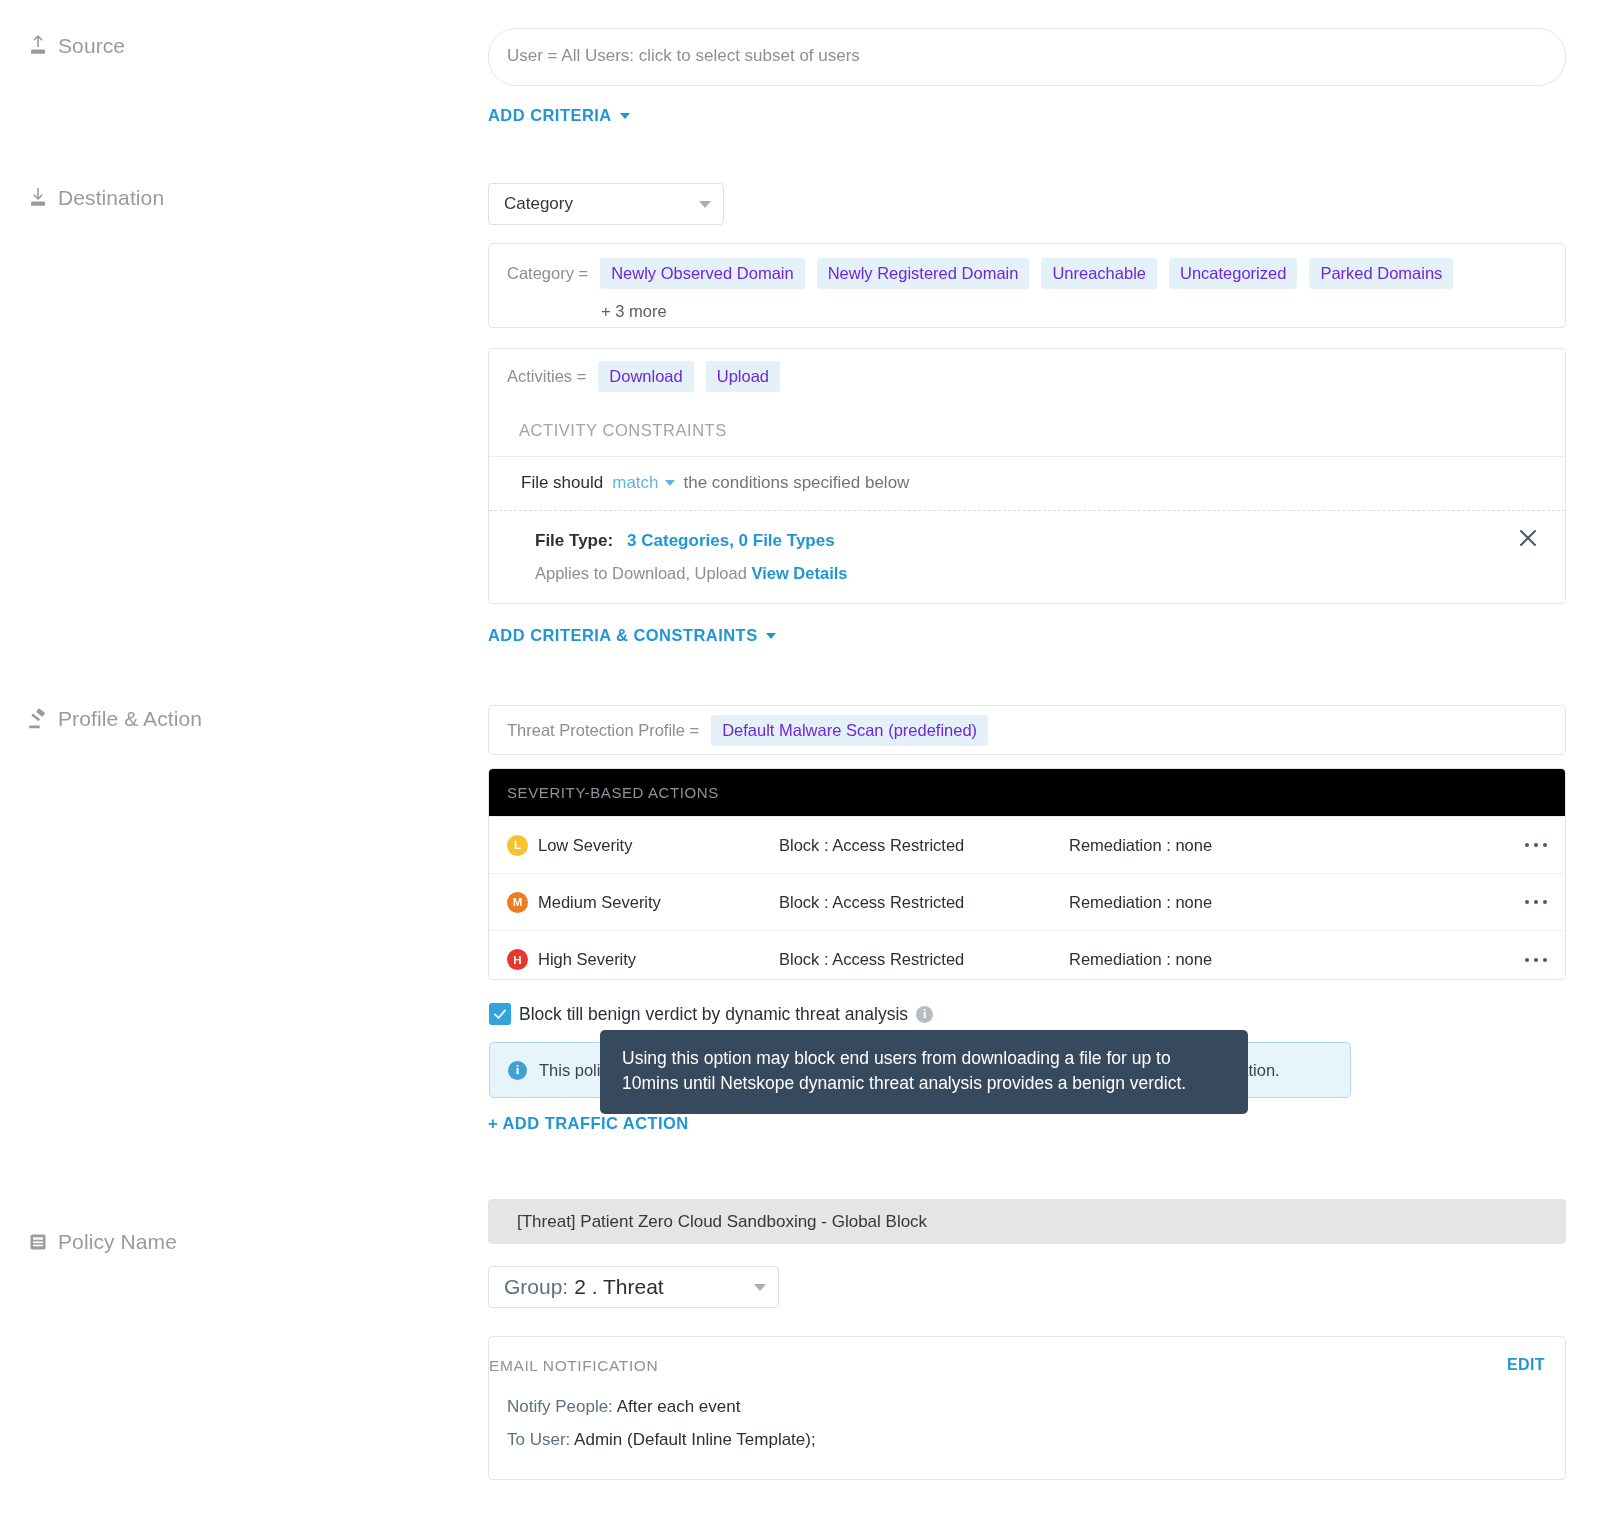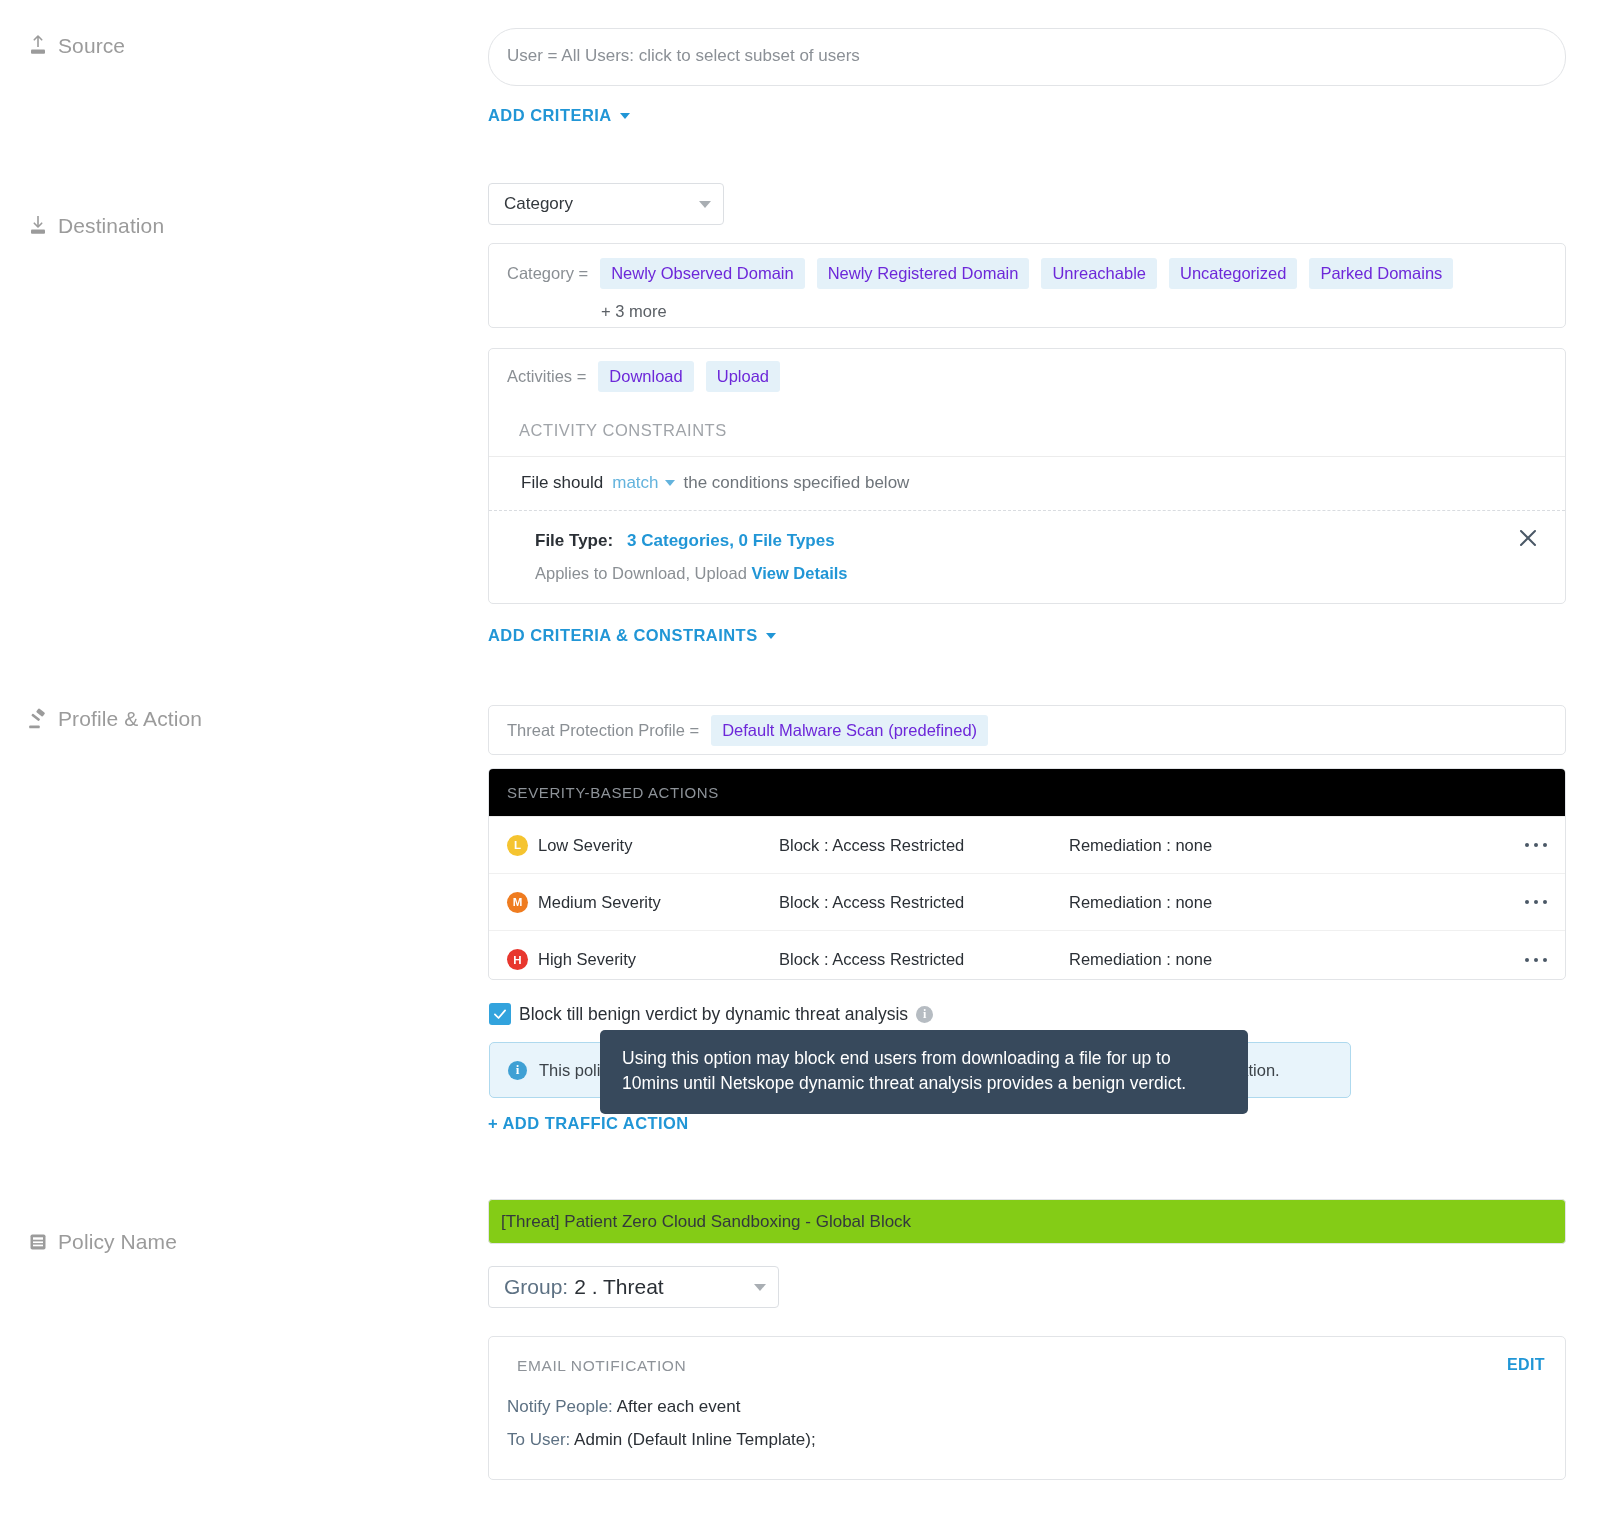--- a/index.html
+++ b/index.html
@@ -219,39 +219,39 @@
     border-radius: 5px;
     padding: 16px 22px 18px 22px;
     font-size: 17.5px;
     line-height: 1.42;
     z-index: 50;
   }
 
   
   .name-input {
     position: absolute; left: 488px; width: 1078px; height: 45px;
-    border: 1px solid #e2e4e7; border-radius: 4px; background: #84cc16;
-    display: flex; align-items: center; padding-left: 12px;
+    border: 1px solid #e2e4e7; border-radius: 4px; background: #e5e5e5;
+    display: flex; align-items: center; padding-left: 28px;
     font-size: 17px; color: #33383d;
   }
   .group-sel {
     position: absolute; left: 488px; width: 291px; height: 42px;
     border: 1px solid #dcdfe3; border-radius: 4px; background: #fff;
     display: flex; align-items: center; padding: 0 12px 0 15px;
     font-size: 21px; cursor: pointer;
   }
   .group-sel .g-key { color: #5d7183; margin-right: 6px; }
   .group-sel .g-val { color: #2b3036; }
 
   .email-box {
     position: absolute; left: 488px; width: 1078px; height: 144px;
     border: 1px solid #e2e4e7; border-radius: 5px; background: #fff;
   }
   .email-head {
-    position: absolute; left: 28px; top: 20px;
+    position: absolute; left: 0; top: 20px;
     color: #8e9399; font-size: 15.5px; letter-spacing: .6px;
   }
   .email-edit {
     position: absolute; right: 20px; top: 19px;
     color: #2196d6; font-size: 16px; font-weight: 600; letter-spacing: .4px;
     cursor: pointer;
   }
   .email-line { position: absolute; left: 18px; font-size: 17px; }
   .email-line .k { color: #5d7183; }
   .email-line .v { color: #2b3036; }
@@ -276,21 +276,21 @@
     <div class="ph-input">User = All Users: click to select subset of users</div>
   </div>
 
   <div style="position:absolute;left:488px;top:106px;">
     <span class="link-caps">
       <span>ADD CRITERIA</span>
       <span class="caret"></span>
     </span>
   </div>
 
-  <div class="sec-label" style="top:186px;margin-top:28px;">
+  <div class="sec-label" style="top:186px;">
     <span class="ic">
       <svg viewBox="0 0 20 22" width="20" height="22">
         <path d="M10 1 L10 12" stroke="#9b9b9b" stroke-width="1.6" fill="none"></path>
         <path d="M6.3 8.2 L10 12 L13.7 8.2" stroke="#9b9b9b" stroke-width="1.6" fill="none" stroke-linecap="round" stroke-linejoin="round"></path>
         <rect x="3" y="14.5" width="14" height="4.2" rx="1" fill="#9b9b9b"></rect>
       </svg>
     </span>
     <span>Destination</span>
   </div>
 

